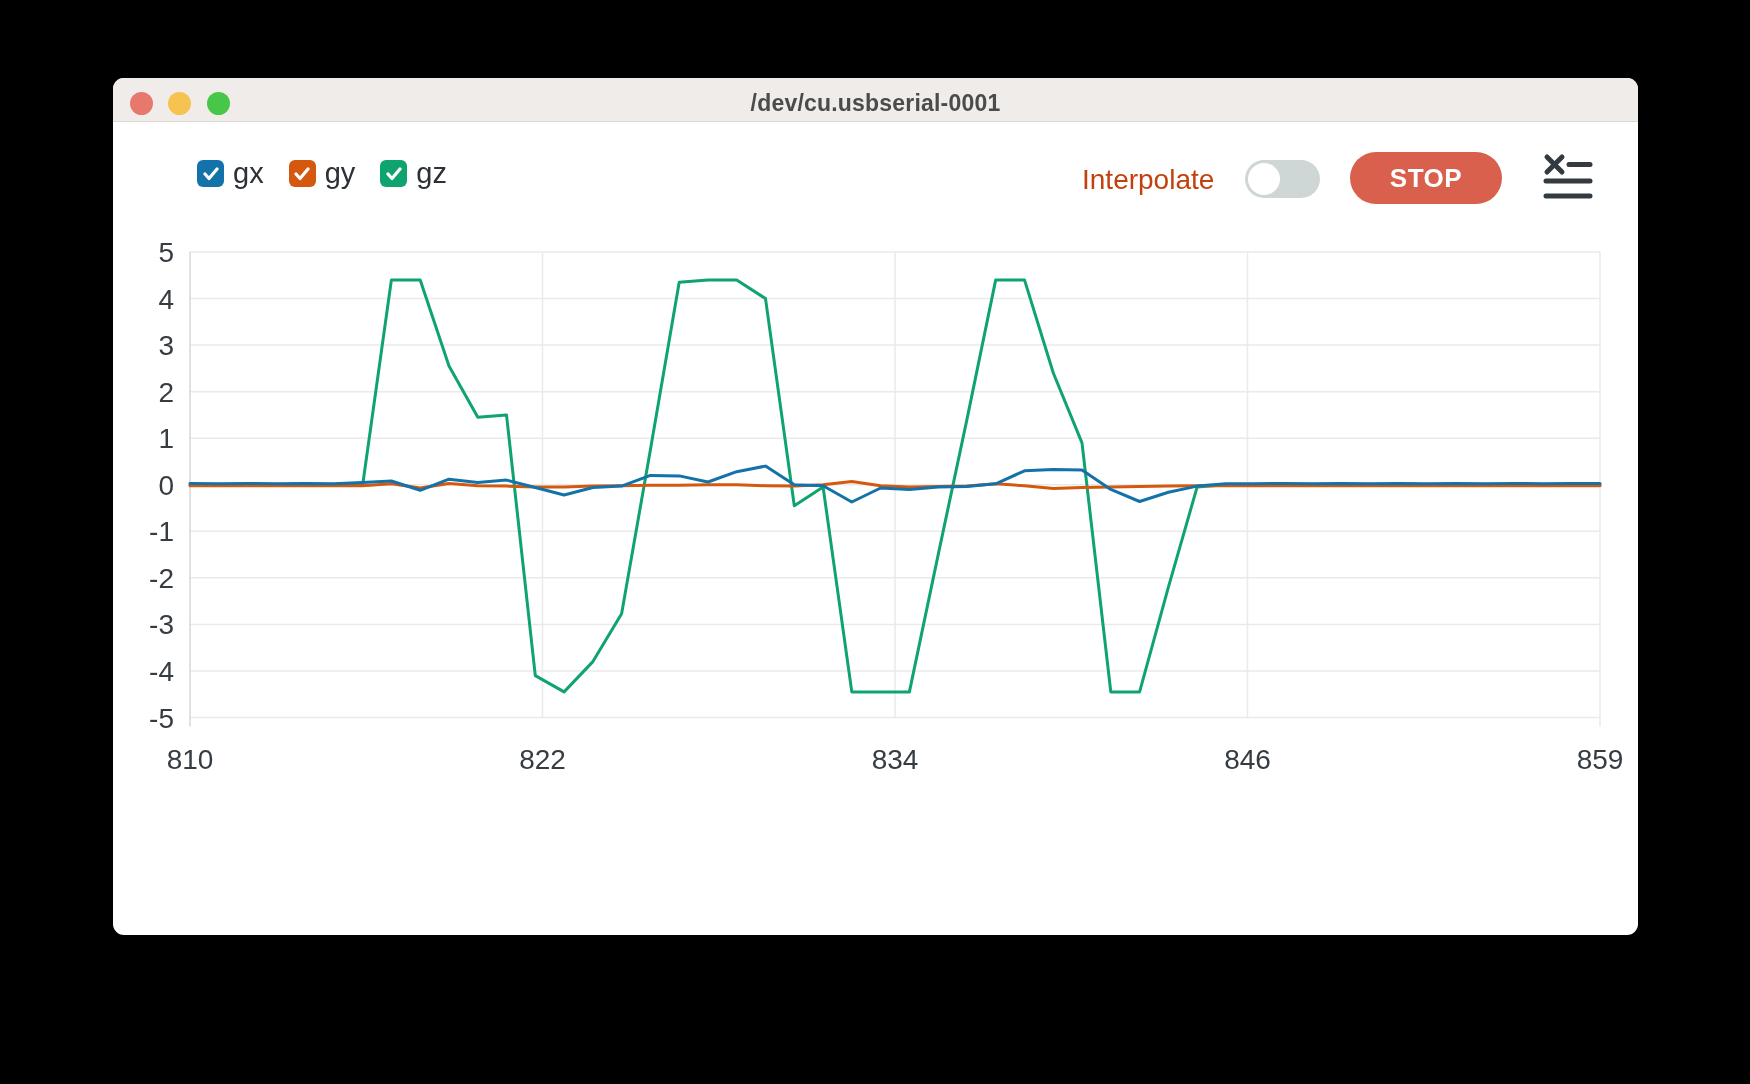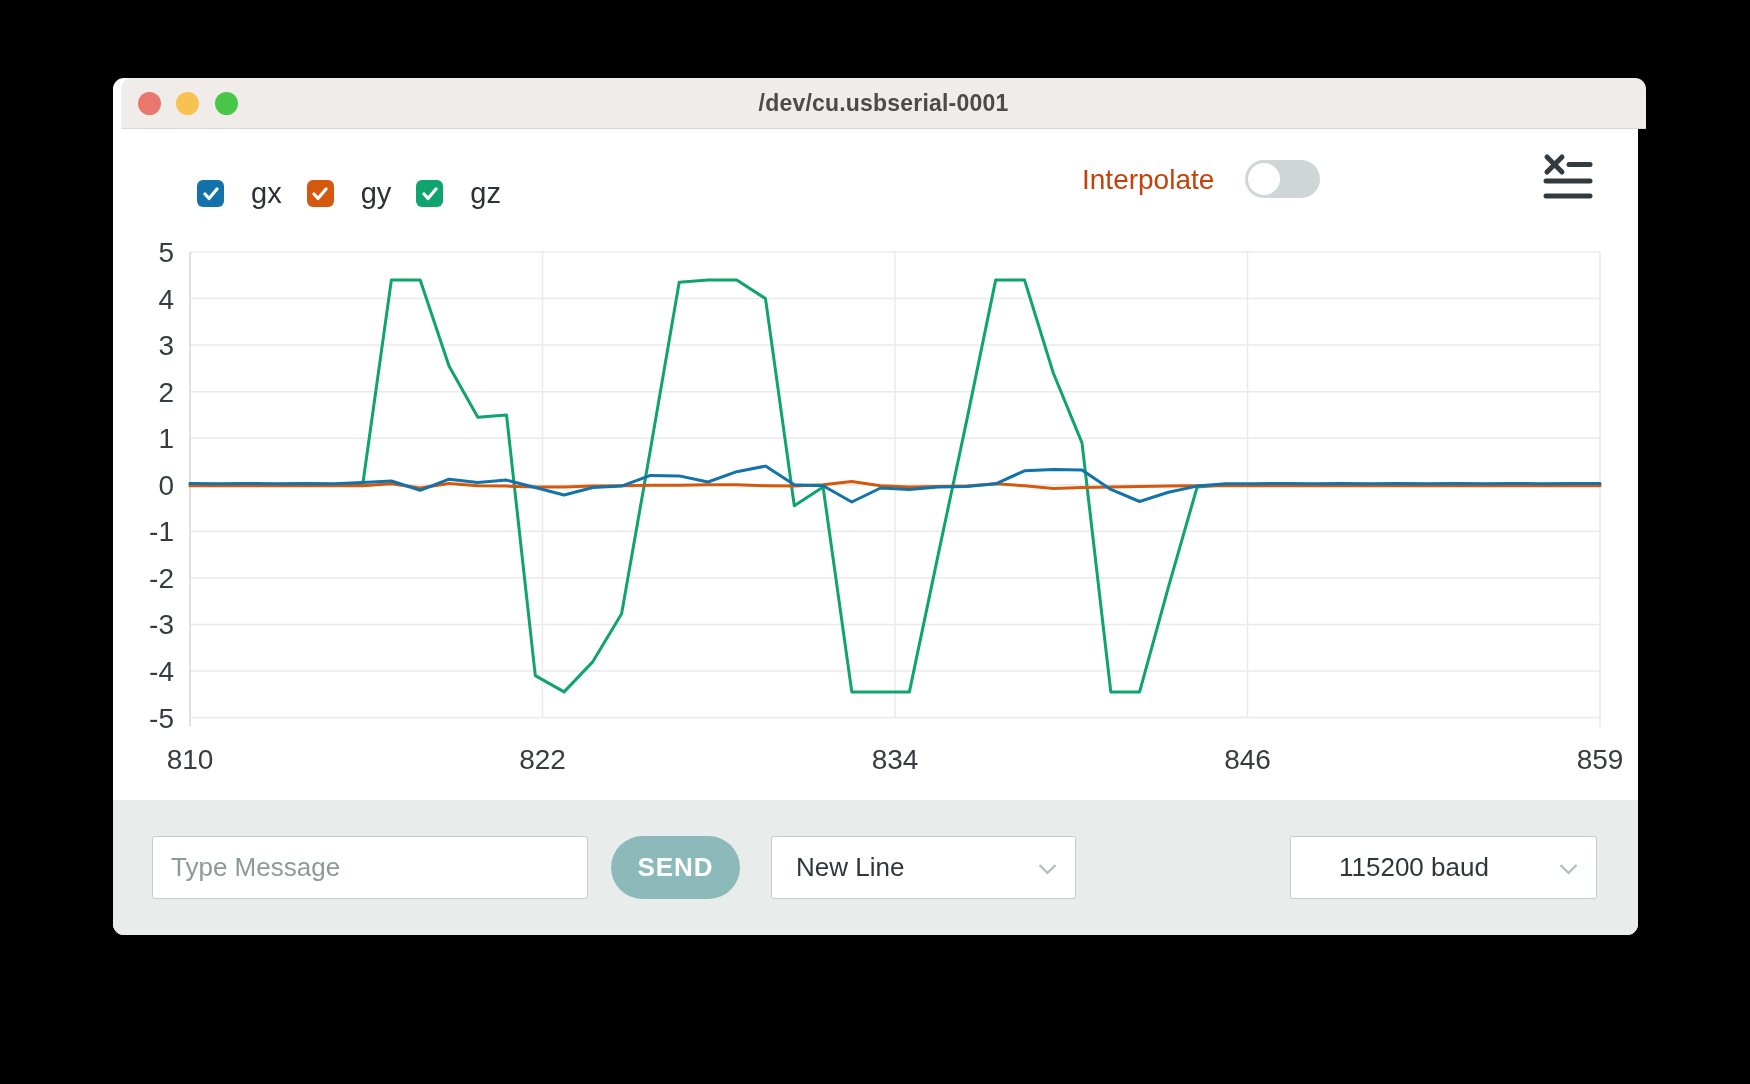--- a/index.html
+++ b/index.html
@@ -6,34 +6,34 @@
   body{
     width:1750px;height:1084px;background:#000;overflow:hidden;position:relative;
     font-family:"Liberation Sans",sans-serif;
   }
   .window{
     position:absolute;left:113px;top:78px;width:1525px;height:857px;
     background:#fff;border-radius:11px;box-shadow:0 45px 90px rgba(0,0,0,.85);
   }
   
   .titlebar{
-    position:absolute;left:8px;top:0;width:100%;height:51px;box-sizing:border-box;
+    position:absolute;left:0;top:0;width:100%;height:44px;box-sizing:border-box;
     background:#efecea;border-bottom:1px solid #dbd7d3;border-radius:11px 11px 0 0;
   }
   .light{position:absolute;top:14px;width:23px;height:23px;border-radius:50%;}
   .light.red{left:17px;}
   .light.yellow{left:55px;}
   .light.green{left:94px;}
   .title{
     width:100%;text-align:center;line-height:50px;font-weight:bold;
     font-size:23px;color:#4b4b4b;letter-spacing:.2px;
   }
   
   .legend{position:absolute;left:84px;top:79px;display:flex;gap:25px;align-items:center;}
-  .legend-item{display:flex;align-items:center;gap:27px;cursor:pointer;margin-top:20px;}
+  .legend-item{display:flex;align-items:center;gap:9px;cursor:pointer;}
   .cb{width:27px;height:27px;border-radius:6px;display:flex;align-items:center;justify-content:center;}
   .cb svg{display:block;}
   .cb-label{font-size:29px;color:#2b3137;}
   .interp-label{position:absolute;left:969px;top:86px;font-size:28px;color:#c2410c;}
   .toggle{
     position:absolute;left:1132px;top:82px;width:75px;height:38px;border-radius:19px;
     background:#cfd7d6;cursor:pointer;
   }
   .knob{position:absolute;left:3px;top:3px;width:32px;height:32px;border-radius:50%;background:#fff;}
   .stop-btn{
@@ -107,20 +107,21 @@
       </span>
       <span class="cb-label">gz</span>
     </div>
   </div>
 
   <span class="interp-label">Interpolate</span>
   <span class="toggle" id="interp-toggle">
     <span class="knob"></span>
   </span>
 
+  <button class="stop-btn" id="stop-btn" style="background: rgb(217, 96, 76);">STOP</button>
 
   <div class="clear-btn">
     <svg width="50" height="48" viewBox="0 0 50 48">
       <g stroke="#333a40" stroke-width="5" stroke-linecap="round" fill="none">
         <path d="M4,5 L19,20"></path>
         <path d="M19,5 L4,20"></path>
         <path d="M26,12.5 H47"></path>
         <path d="M3,29 H47"></path>
         <path d="M3,44 H47"></path>
       </g>
@@ -158,30 +159,14 @@
       <text x="895" y="769" text-anchor="middle">834</text>
       <line x1="1247.5" x2="1247.5" y1="252" y2="717.5" stroke="#eaeaea" stroke-width="1.5"></line>
       <text x="1247.5" y="769" text-anchor="middle">846</text>
       <line x1="1600" x2="1600" y1="252" y2="726.5" stroke="#eaeaea" stroke-width="1.5"></line>
       <text x="1600" y="769" text-anchor="middle">859</text>
       <polyline points="190.0,484.8 218.8,484.8 247.6,484.8 276.3,484.8 305.1,484.8 333.9,484.8 362.7,484.8 391.4,279.9 420.2,279.9 449.0,366.0 477.8,417.3 506.5,414.9 535.3,675.6 564.1,691.9 592.9,661.6 621.6,613.7 650.4,449.8 679.2,282.3 708.0,279.9 736.7,279.9 765.5,298.6 794.3,505.7 823.1,487.1 851.8,691.9 880.6,691.9 909.4,691.9 938.2,554.6 966.9,419.6 995.7,279.9 1024.5,279.9 1053.3,373.0 1082.0,442.9 1110.8,691.9 1139.6,691.9 1168.4,587.2 1197.1,487.1 1225.9,484.8 1254.7,484.8 1283.5,484.8 1312.2,484.8 1341.0,484.8 1369.8,484.8 1398.6,484.8 1427.3,484.8 1456.1,484.8 1484.9,484.8 1513.7,484.8 1542.4,484.8 1571.2,484.8 1600.0,484.8" fill="none" stroke="#0fa36d" stroke-width="3" stroke-linejoin="round" stroke-linecap="round"></polyline>
       <polyline points="190.0,485.7 218.8,485.7 247.6,485.7 276.3,485.7 305.1,485.7 333.9,485.7 362.7,485.7 391.4,483.8 420.2,488.0 449.0,483.4 477.8,485.7 506.5,486.1 535.3,487.1 564.1,487.1 592.9,486.1 621.6,485.7 650.4,485.2 679.2,485.2 708.0,484.8 736.7,484.8 765.5,485.7 794.3,486.1 823.1,484.8 851.8,481.5 880.6,485.7 909.4,487.1 938.2,486.6 966.9,486.1 995.7,483.8 1024.5,485.7 1053.3,488.5 1082.0,487.5 1110.8,487.1 1139.6,486.6 1168.4,486.1 1197.1,485.7 1225.9,485.7 1254.7,485.7 1283.5,485.7 1312.2,485.7 1341.0,485.7 1369.8,485.7 1398.6,485.7 1427.3,485.7 1456.1,485.7 1484.9,485.7 1513.7,485.7 1542.4,485.7 1571.2,485.7 1600.0,485.7" fill="none" stroke="#d4590e" stroke-width="3" stroke-linejoin="round" stroke-linecap="round"></polyline>
       <polyline points="190.0,483.4 218.8,483.8 247.6,483.4 276.3,483.8 305.1,483.4 333.9,483.8 362.7,482.4 391.4,481.0 420.2,490.3 449.0,479.2 477.8,482.4 506.5,480.1 535.3,487.5 564.1,495.0 592.9,487.5 621.6,486.1 650.4,475.4 679.2,475.9 708.0,482.0 736.7,471.7 765.5,466.1 794.3,484.8 823.1,485.7 851.8,502.0 880.6,488.0 909.4,489.4 938.2,487.1 966.9,486.6 995.7,483.8 1024.5,470.8 1053.3,469.4 1082.0,469.9 1110.8,489.4 1139.6,501.5 1168.4,492.2 1197.1,486.1 1225.9,483.8 1254.7,483.8 1283.5,483.4 1312.2,483.8 1341.0,483.4 1369.8,483.8 1398.6,483.4 1427.3,483.8 1456.1,483.4 1484.9,483.8 1513.7,483.4 1542.4,483.8 1571.2,483.4 1600.0,483.4" fill="none" stroke="#1272a9" stroke-width="3" stroke-linejoin="round" stroke-linecap="round"></polyline>
     </svg>
 
-  <div class="footer">
-    <input class="msg-input" placeholder="Type Message" style="">
-    <button class="send-btn" id="send-btn" style="background: rgb(140, 186, 186);">SEND</button>
-    <div class="select sel-line">
-      <span>New Line</span>
-      <svg class="chev" width="19" height="11" viewBox="0 0 19 11">
-        <polyline points="1.5,1 9.5,9 17.5,1" fill="none" stroke="#b4bcba" stroke-width="2.2"></polyline>
-      </svg>
-    </div>
-    <div class="select sel-baud">
-      <span>115200 baud</span>
-      <svg class="chev" width="19" height="11" viewBox="0 0 19 11">
-        <polyline points="1.5,1 9.5,9 17.5,1" fill="none" stroke="#b4bcba" stroke-width="2.2"></polyline>
-      </svg>
-    </div>
-  </div>
 
 </div>
 
 </body></html>

